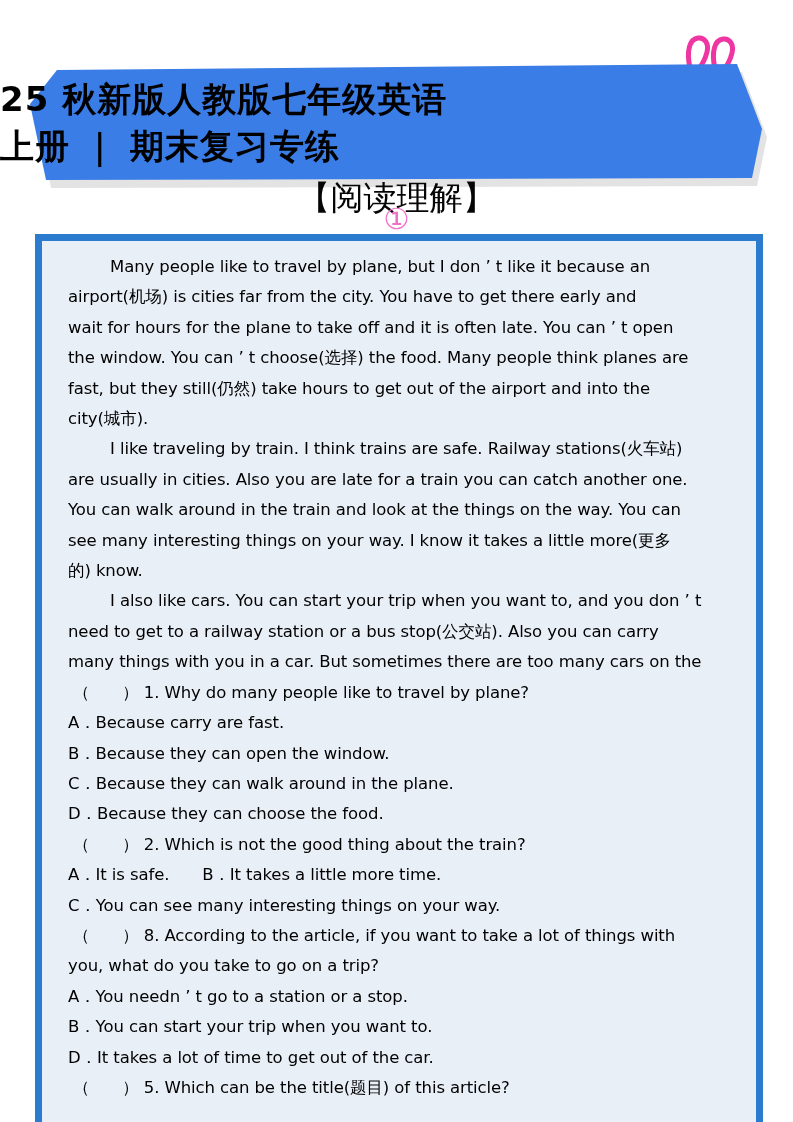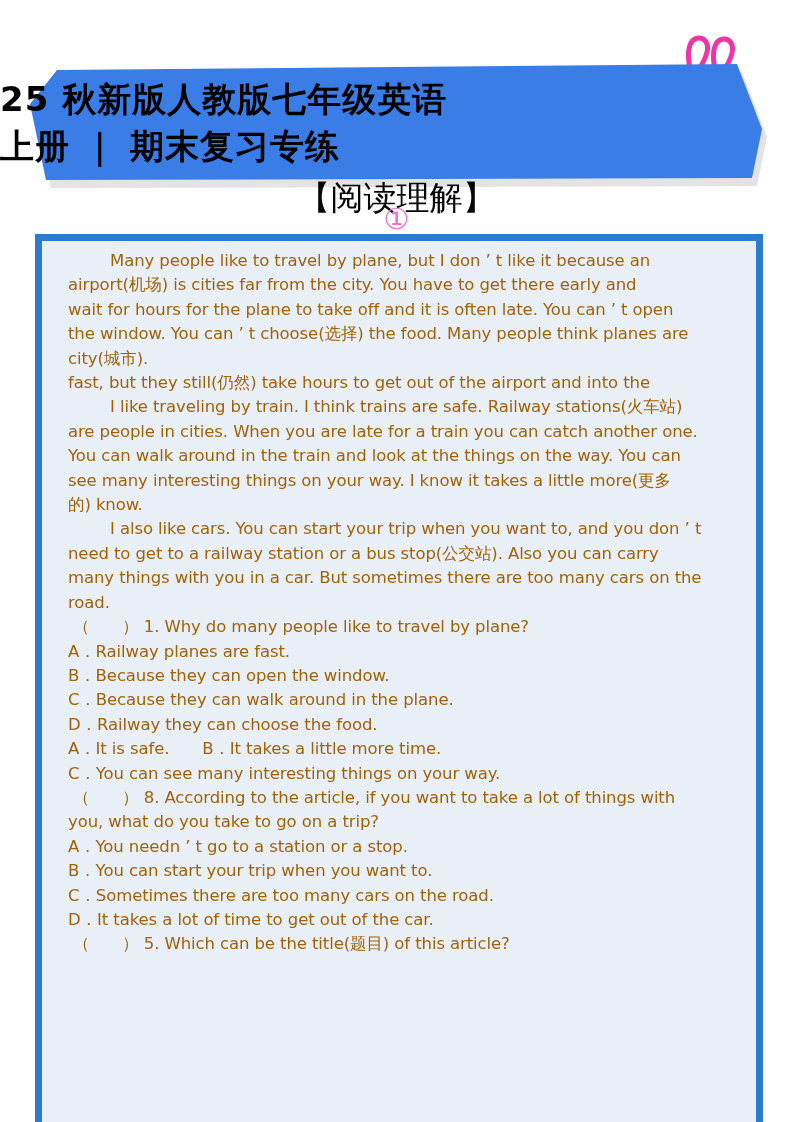--- a/index.html
+++ b/index.html
@@ -40,22 +40,23 @@
     z-index:4;
     box-sizing:content-box;
   }
   .box-content{
     padding:8px 20px 0 26px;
   }
   .line{
     white-space:pre-wrap;
     font-size:16.5px;
     line-height:24.4px;
-    color:#a16207;
+    color:#000000;
     letter-spacing:-0.1px;
+    margin-top:6px;
   }
   .line.first{text-indent:42px;}
   .line.stem{padding-left:5px;}
 </style>
 </head>
 <body>
 
 <div class="page">
 
   <svg class="quotes" width="58" height="50" viewBox="0 0 58 50">
@@ -76,41 +77,40 @@
   <div class="section-heading">【阅读理解】</div>
 
   <div class="passage-number" style="color: rgb(241, 113, 198);">①</div>
 
   <div class="reading-box" style="border-color: rgb(43, 124, 207); background: rgb(233, 239, 247);">
     <div class="box-content">
         <div class="line first">Many people like to travel by plane, but I don ’ t like it because an</div>
         <div class="line">airport(机场) is cities far from the city. You have to get there early and</div>
         <div class="line">wait for hours for the plane to take off and it is often late. You can ’ t open</div>
         <div class="line">the window. You can ’ t choose(选择) the food. Many people think planes are</div>
+        <div class="line">fast, but they still(仍然) take hours to get out of the airport and into the</div>
         <div class="line">city(城市).</div>
-        <div class="line">fast, but they still(仍然) take hours to get out of the airport and into the</div>
         <div class="line first">I like traveling by train. I think trains are safe. Railway stations(火车站)</div>
-        <div class="line">are people in cities. When you are late for a train you can catch another one.</div>
+        <div class="line">are usually in cities. Also you are late for a train you can catch another one.</div>
         <div class="line">You can walk around in the train and look at the things on the way. You can</div>
         <div class="line">see many interesting things on your way. I know it takes a little more(更多</div>
         <div class="line">的) know.</div>
         <div class="line first">I also like cars. You can start your trip when you want to, and you don ’ t</div>
         <div class="line">need to get to a railway station or a bus stop(公交站). Also you can carry</div>
         <div class="line">many things with you in a car. But sometimes there are too many cars on the</div>
-        <div class="line">road.</div>
         <div class="line stem">（　　） 1. Why do many people like to travel by plane?</div>
-        <div class="line opt">A．Railway planes are fast.</div>
+        <div class="line opt">A．Because carry are fast.</div>
         <div class="line opt">B．Because they can open the window.</div>
         <div class="line opt">C．Because they can walk around in the plane.</div>
-        <div class="line opt">D．Railway they can choose the food.</div>
+        <div class="line opt">D．Because they can choose the food.</div>
+        <div class="line stem">（　　） 2. Which is not the good thing about the train?</div>
         <div class="line opt">A．It is safe.　　B．It takes a little more time.</div>
         <div class="line opt">C．You can see many interesting things on your way.</div>
         <div class="line stem">（　　） 8. According to the article, if you want to take a lot of things with</div>
         <div class="line">you, what do you take to go on a trip?</div>
         <div class="line opt">A．You needn ’ t go to a station or a stop.</div>
         <div class="line opt">B．You can start your trip when you want to.</div>
-        <div class="line opt">C．Sometimes there are too many cars on the road.</div>
         <div class="line opt">D．It takes a lot of time to get out of the car.</div>
         <div class="line stem">（　　） 5. Which can be the title(题目) of this article?</div>
       </div>
   </div>
 
 </div>
 
 </body></html>

